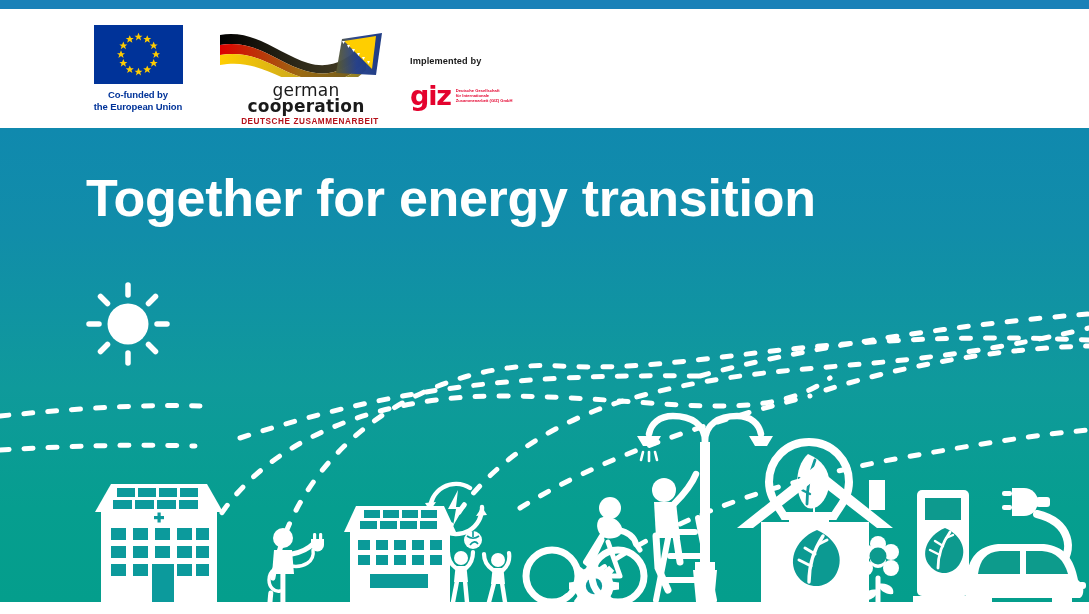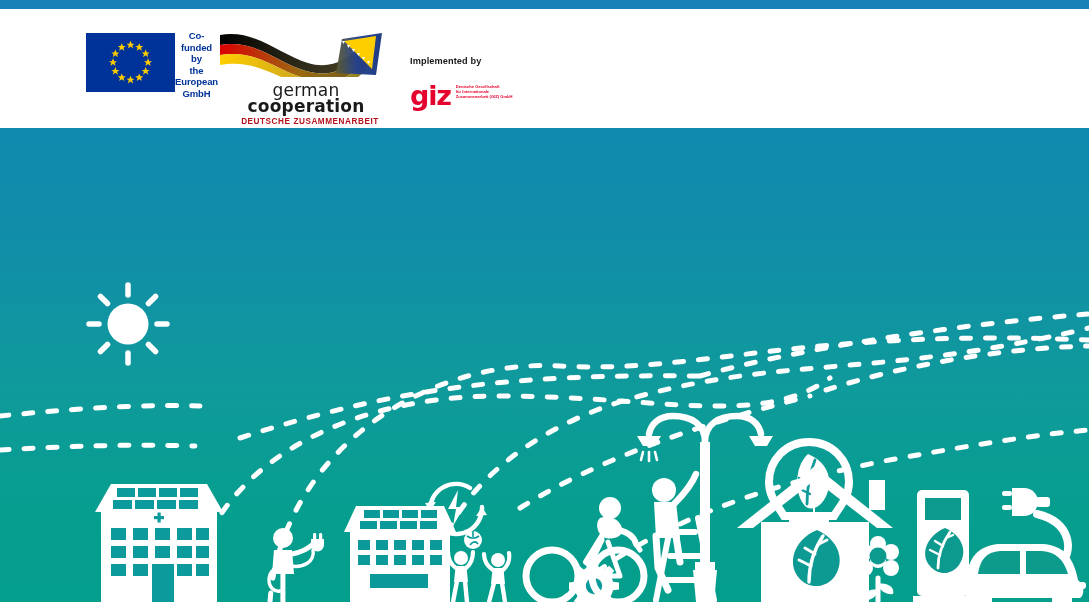--- a/index.html
+++ b/index.html
@@ -42,20 +42,21 @@
     left: 86px;
     top: 16px;
     height: 95px;
     display: flex;
     align-items: flex-start;
   }
   
   .eu-logo {
     width: 104px;
     display: flex;
+    flex-direction: column;
     align-items: center;
   }
   .eu-flag {
     width: 89px;
     height: 59px;
     background: #003399;
     position: relative;
   }
   .eu-caption {
     margin-top: 5px;
@@ -107,21 +108,21 @@
   }
   .giz-implemented {
     color: #1a1a1a;
     font-size: 9.2px;
     font-weight: bold;
     letter-spacing: 0.1px;
     margin-bottom: 18px;
   }
   .giz-row {
     display: flex;
-    align-items: flex-start;
+    align-items: center;
   }
   .giz-word {
     color: #e4032e;
     font-size: 27px;
     font-weight: bold;
     line-height: 23px;
     letter-spacing: -1.2px;
     font-family: "DejaVu Sans", sans-serif;
   }
   .giz-sub {
@@ -220,21 +221,21 @@
                   </g>
                 <g transform="rotate(330) translate(0,-17.5) rotate(-330)">
                     <polygon points="0,-4.2 1.23,-1.3 4.0,-1.3 1.75,0.5 2.6,3.4 0,1.6 -2.6,3.4 -1.75,0.5 -4.0,-1.3 -1.23,-1.3"></polygon>
                   </g>
               </g>
             </g>
           </svg>
         </div>
         <div class="eu-caption">
           <div>Co-funded by</div>
-          <div>the European GmbH</div>
+          <div>the European Union</div>
         </div>
       </div>
 
       <div class="gc-logo">
         <svg class="gc-ribbon" viewBox="0 0 168 52">
           <defs>
             <linearGradient id="gBlack" x1="0" y1="0" x2="1" y2="0">
               <stop offset="0%" stop-color="#000000"></stop>
               <stop offset="55%" stop-color="#2e2a1a"></stop>
               <stop offset="100%" stop-color="#4a4226"></stop>
@@ -286,20 +287,21 @@
             <div>Zusammenarbeit (GIZ) GmbH</div>
           </div>
         </div>
       </div>
 
     </div>
   </div>
 
   <div class="hero">
 
+    <div class="hero-title">Together for energy transition</div>
 
     <svg class="hero-art" viewBox="0 0 1089 474">
 
       <g fill="none" stroke="#ffffff" stroke-width="5" stroke-linecap="round" stroke-dasharray="9 15">
         <path d="M190,474 C200,350 330,268 500,268 C660,268 760,300 830,250"></path>
         <path d="M270,474 C280,330 420,230 560,238 C700,246 800,200 1089,212"></path>
         <path d="M430,474 C430,380 520,300 640,268 C790,228 880,250 1089,200"></path>
         <path d="M520,380 C600,330 700,296 810,268"></path>
         <path d="M240,310 C400,258 520,246 700,248"></path>
         <path d="M700,248 C800,220 960,196 1089,186"></path>

